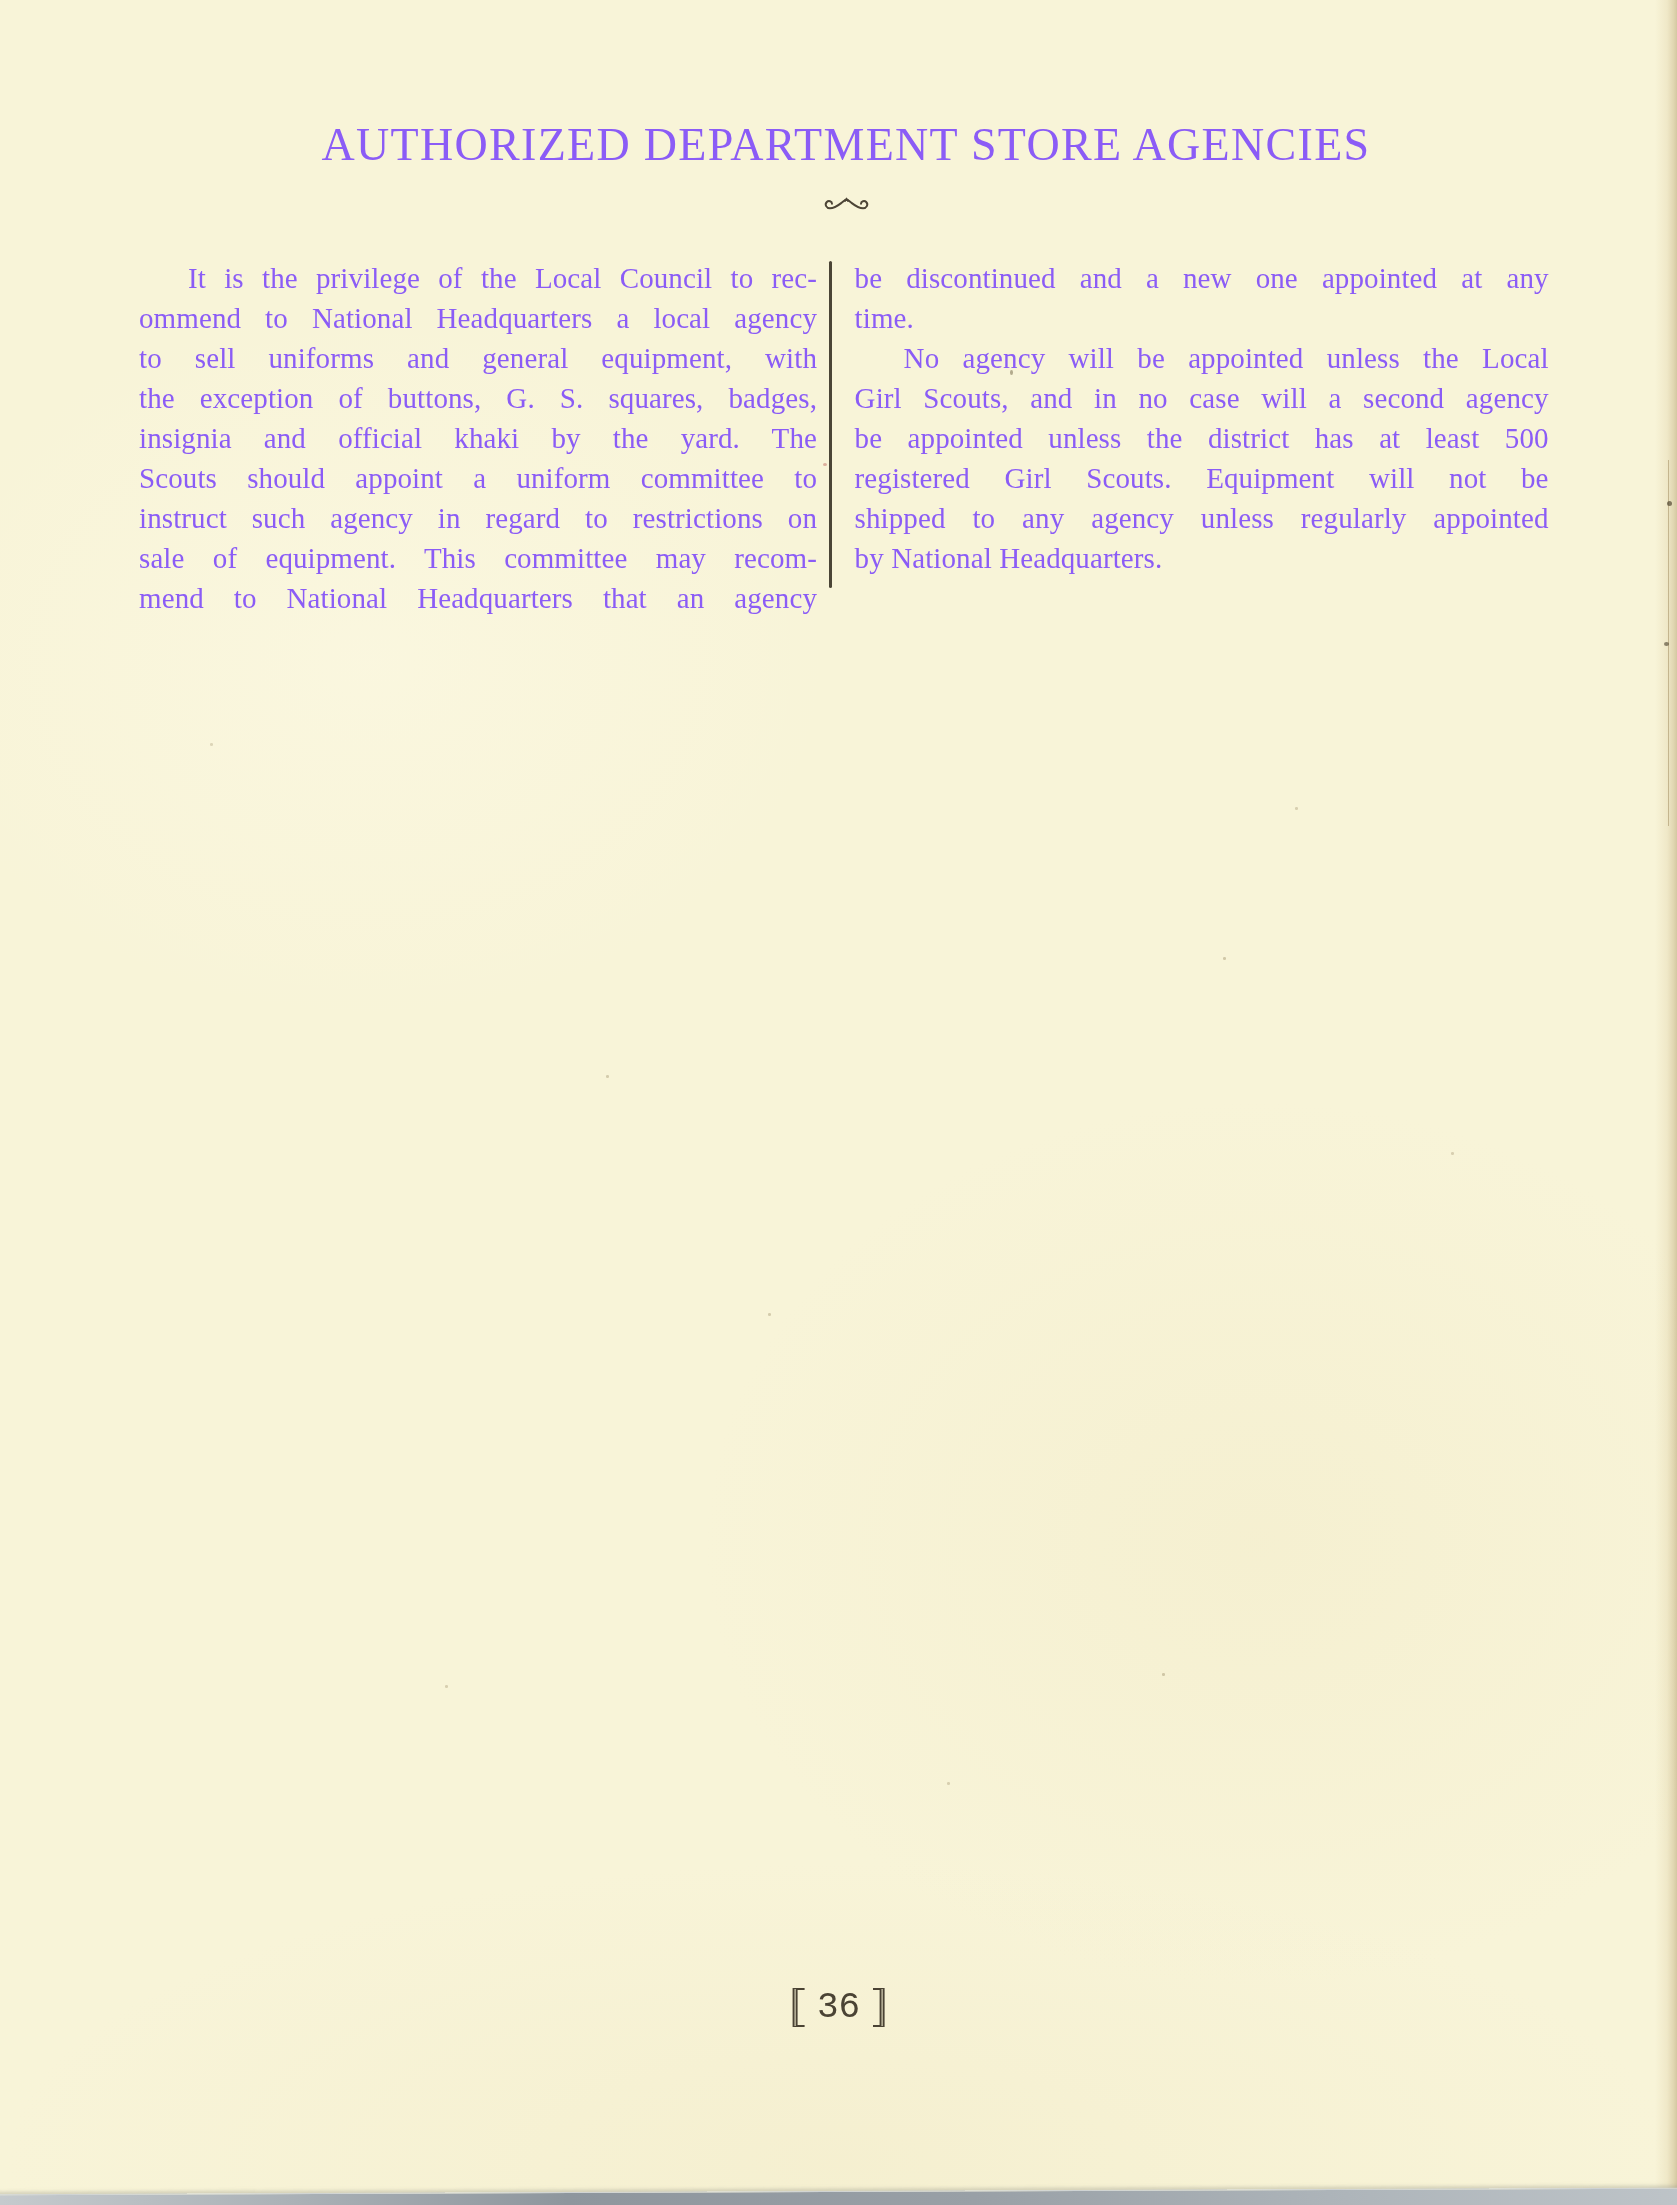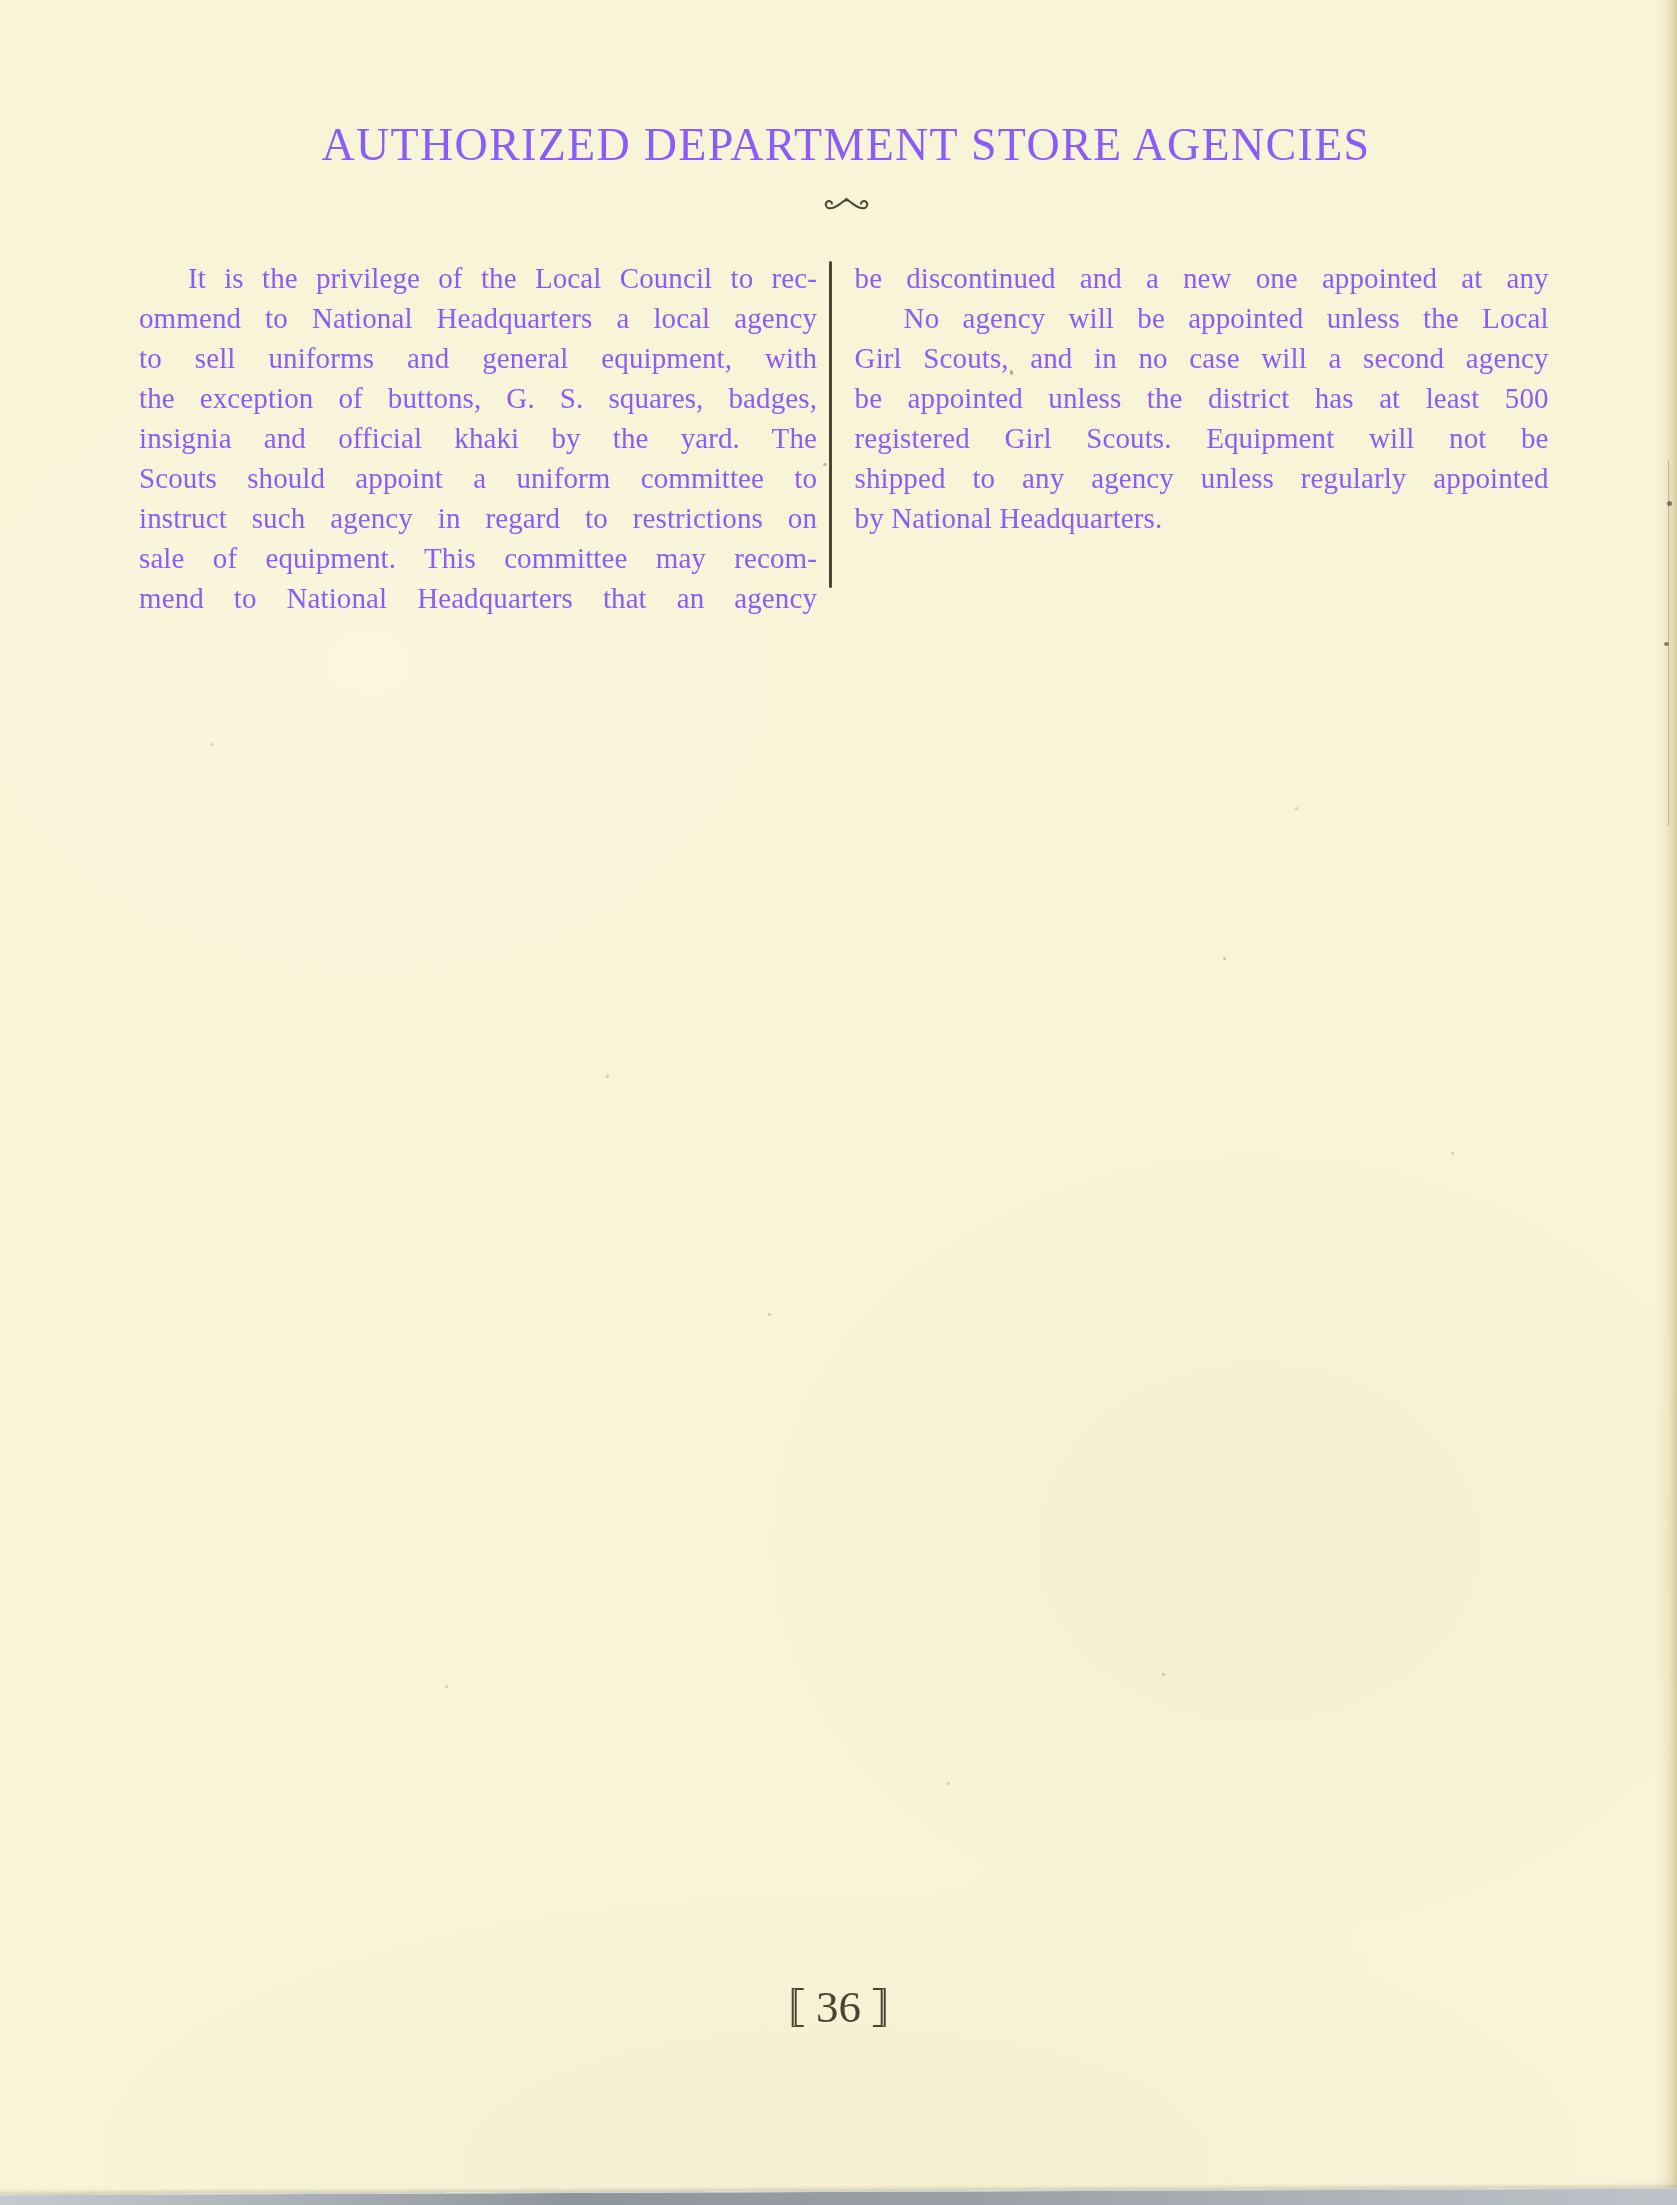--- a/index.html
+++ b/index.html
@@ -82,23 +82,24 @@
     align-items: center;
     color: #4a4334;
   }
   .bracket {
     width: 12.8px;
     height: 39px;
   }
   .bracket.left  { border-left: 5.1px double #4a4334; border-top: 2.6px solid #4a4334; border-bottom: 2.6px solid #4a4334; }
   .bracket.right { border-right: 5.1px double #4a4334; border-top: 2.6px solid #4a4334; border-bottom: 2.6px solid #4a4334; }
   .page-number .num {
-    font-size: 45px;
+    font-size: 36px;
     padding: 0 12px;
     line-height: 39px;
+    font-family: Liberation Mono, monospace;
   }
 
   
   .scan-edge-right {
     position: absolute;
     top: 0; right: 0;
     width: 22px; height: 100%;
     background: linear-gradient(to right,
       rgba(205,185,135,0) 0%,
       rgba(205,185,135,0.20) 55%,
@@ -149,20 +150,21 @@
       <div class="line">insignia and official khaki by the yard. The</div>
       <div class="line">Scouts should appoint a uniform committee to</div>
       <div class="line">instruct such agency in regard to restrictions on</div>
       <div class="line">sale of equipment. This committee may recom-</div>
       <div class="line">mend to National Headquarters that an agency</div>
     </div>
   <div class="col-divider"></div>
   <div class="col col-right">
 
   <div class="line">be discontinued and a new one appointed at any</div>
+      <div class="line para-end">time.</div>
       <div class="line indent">No agency will be appointed unless the Local</div>
       <div class="line">Girl Scouts, and in no case will a second agency</div>
       <div class="line">be appointed unless the district has at least 500</div>
       <div class="line">registered Girl Scouts. Equipment will not be</div>
       <div class="line">shipped to any agency unless regularly appointed</div>
       <div class="line para-end">by National Headquarters.</div>
     </div>
 </div>
 
 <div class="page-number">

